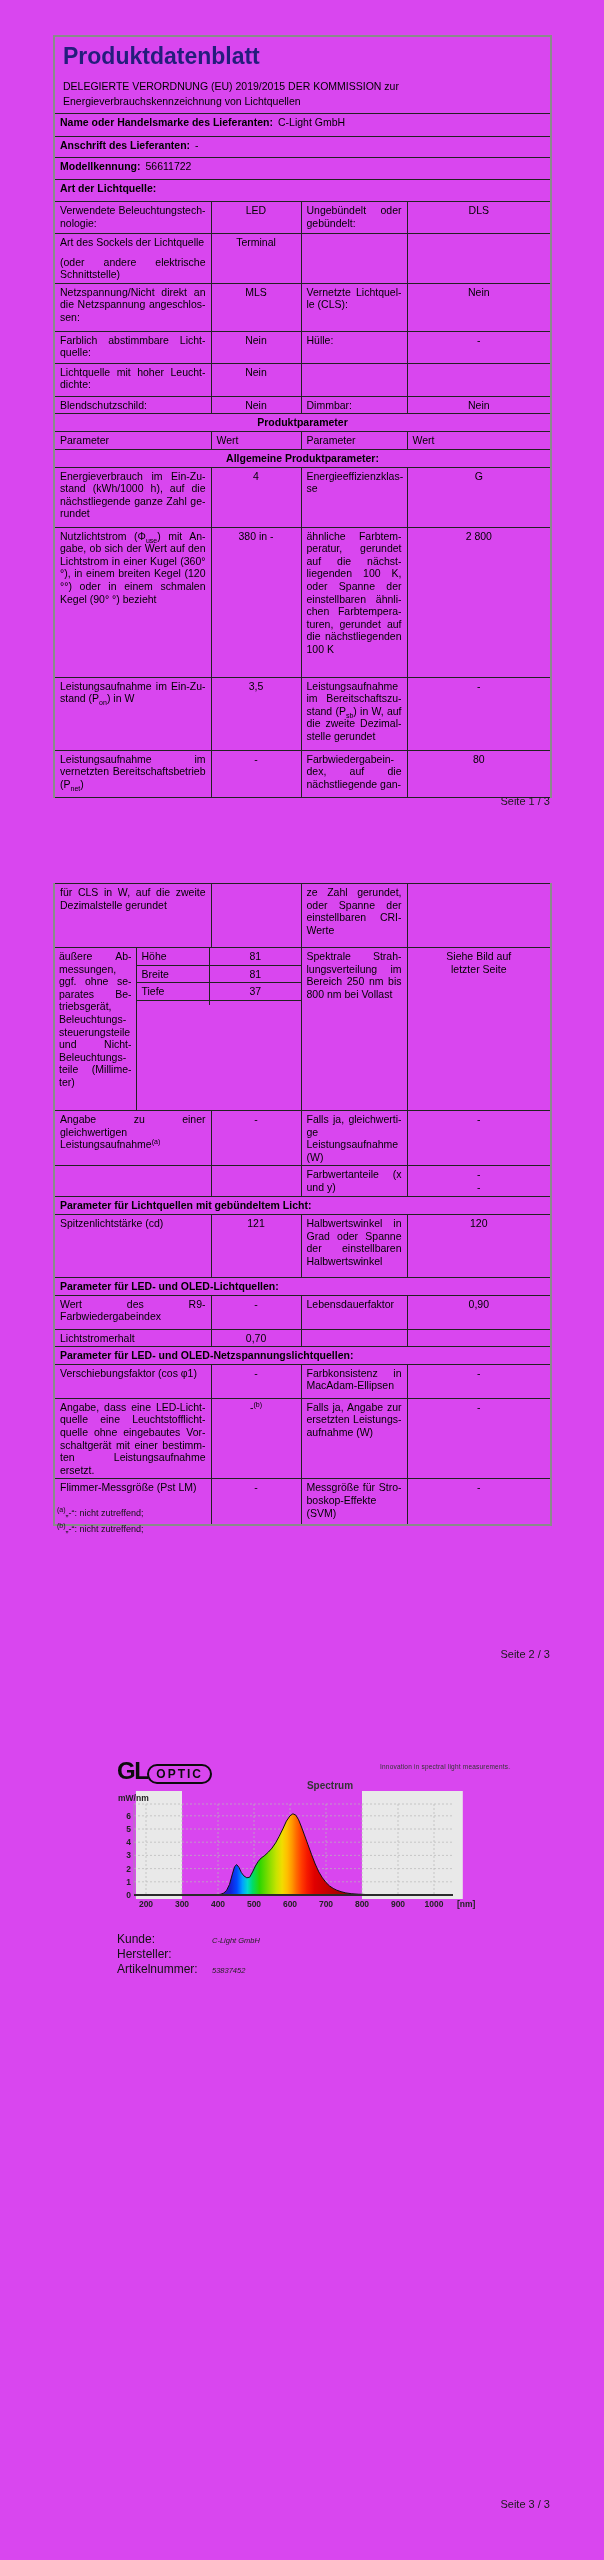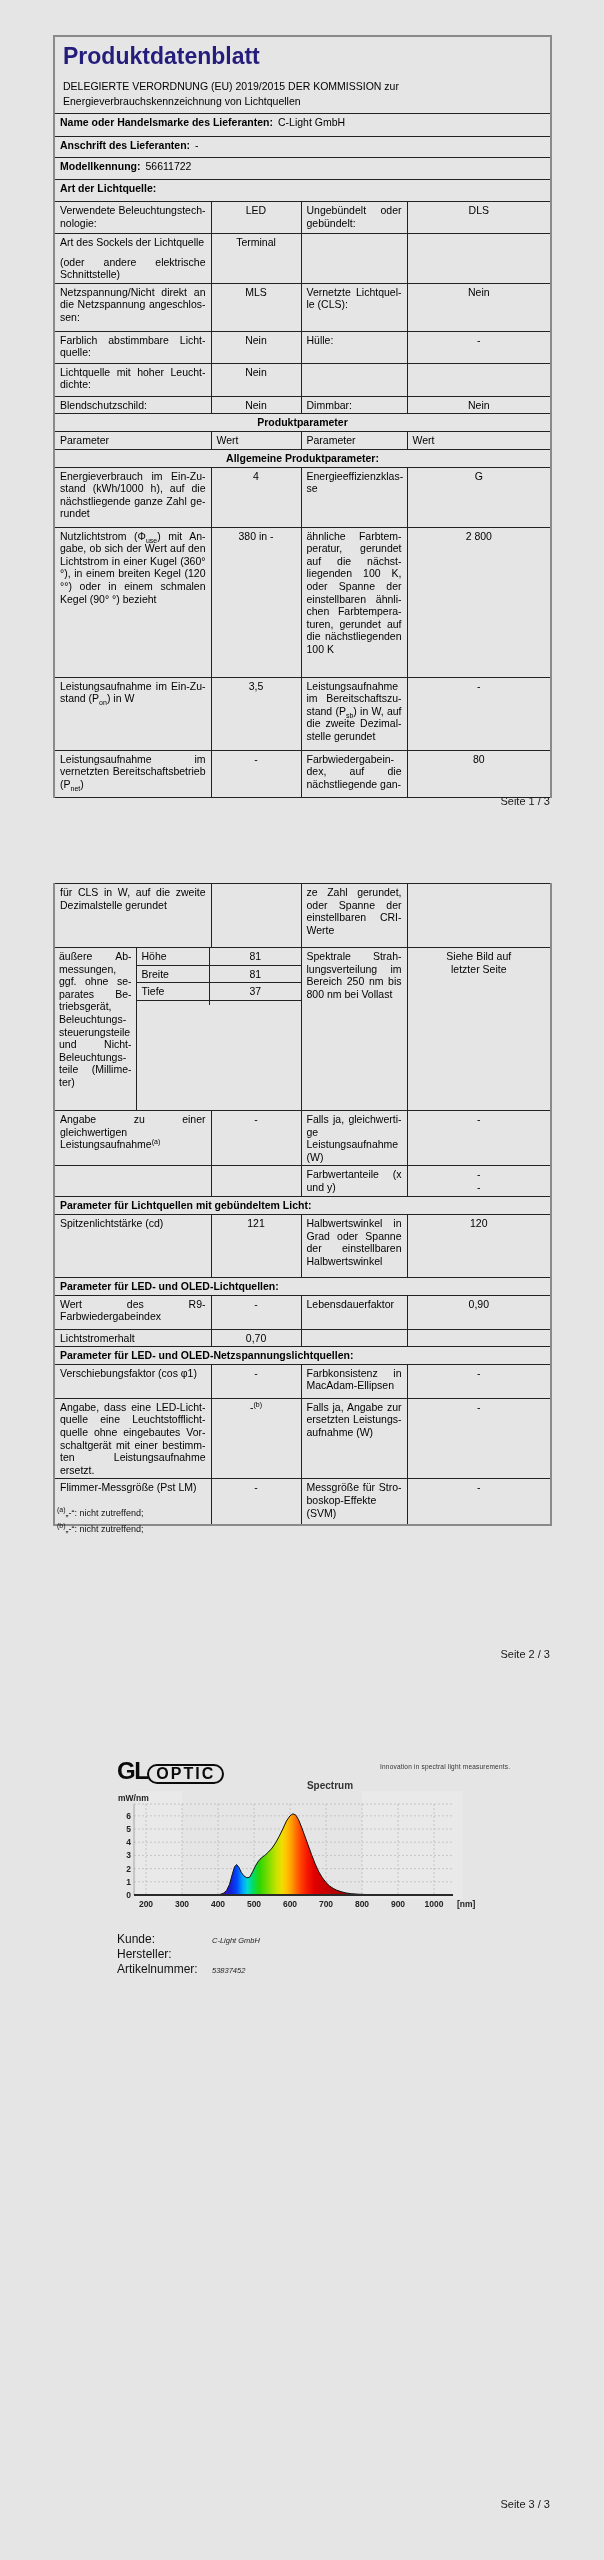--- a/index.html
+++ b/index.html
@@ -1,16 +1,16 @@
 <!DOCTYPE html>
 <html lang="de"><head>
 <meta charset="utf-8">
 <style>
   html,body{margin:0;padding:0;background:#fff;}
-  #page{position:relative;width:604px;height:2560px;background:#e5e5e5;overflow:hidden;
+  #page{position:relative;width:604px;height:2560px;background:#d946ef;overflow:hidden;
         font-family:"Liberation Sans",sans-serif;color:#000;}
   .ptable{position:absolute;left:53px;width:497px;border-collapse:collapse;table-layout:fixed;
           font-size:10.5px;line-height:1.2;border:2px solid #8a8a8a;}
   .ptable td{border:1px solid #222;vertical-align:top;padding:2px 5px;overflow:hidden;}
   #t1{top:35px;border-bottom:1px solid #222;}
   #t2{top:883px;border-top:1px solid #222;}
   .lab{text-align:justify;}
   .val{text-align:center;}
   .chead{font-weight:bold;text-align:center;}
   .lhead{font-weight:bold;text-align:left;}
@@ -24,21 +24,21 @@
   .pre2{white-space:pre-line;}
   .para2{margin-top:7px;}
   .inner{border-collapse:collapse;width:100%;table-layout:fixed;}
   .inner td{border:0;border-bottom:1px solid #222;padding:2px 5px;}
   .inner td:first-child{border-right:1px solid #222;}
   .inner tr.fill td{border-bottom:0;}
   .footer{position:absolute;font-size:11px;color:#1a1a1a;}
   .footnote{position:absolute;left:57px;font-size:9px;color:#111;}
   .logo{position:absolute;left:117px;top:1757px;display:flex;align-items:center;color:#0b0b0b;}
   .logo-gl{font-size:24px;font-weight:bold;letter-spacing:-1.5px;}
-  .logo-pill{border:2.5px solid #0b0b0b;border-radius:12px;padding:0 7px;font-size:16px;
+  .logo-pill{border:2.5px solid #0b0b0b;border-radius:12px;padding:0 7px;font-size:12px;
              font-weight:bold;letter-spacing:2px;height:16px;line-height:16px;margin-left:0px;margin-top:5px;}
   .tagline{position:absolute;left:380px;top:1763px;font-size:6.5px;color:#333;letter-spacing:.2px;}
   #chart{position:absolute;left:105px;top:1779px;width:460px;height:148px;}
   .meta{position:absolute;left:117px;top:1929px;}
   .meta-row{height:15px;}
   .meta-label{display:inline-block;width:95px;font-size:12px;color:#111;}
   .meta-value{font-size:7.5px;font-style:italic;color:#222;}
 </style>
 </head>
 <body>

